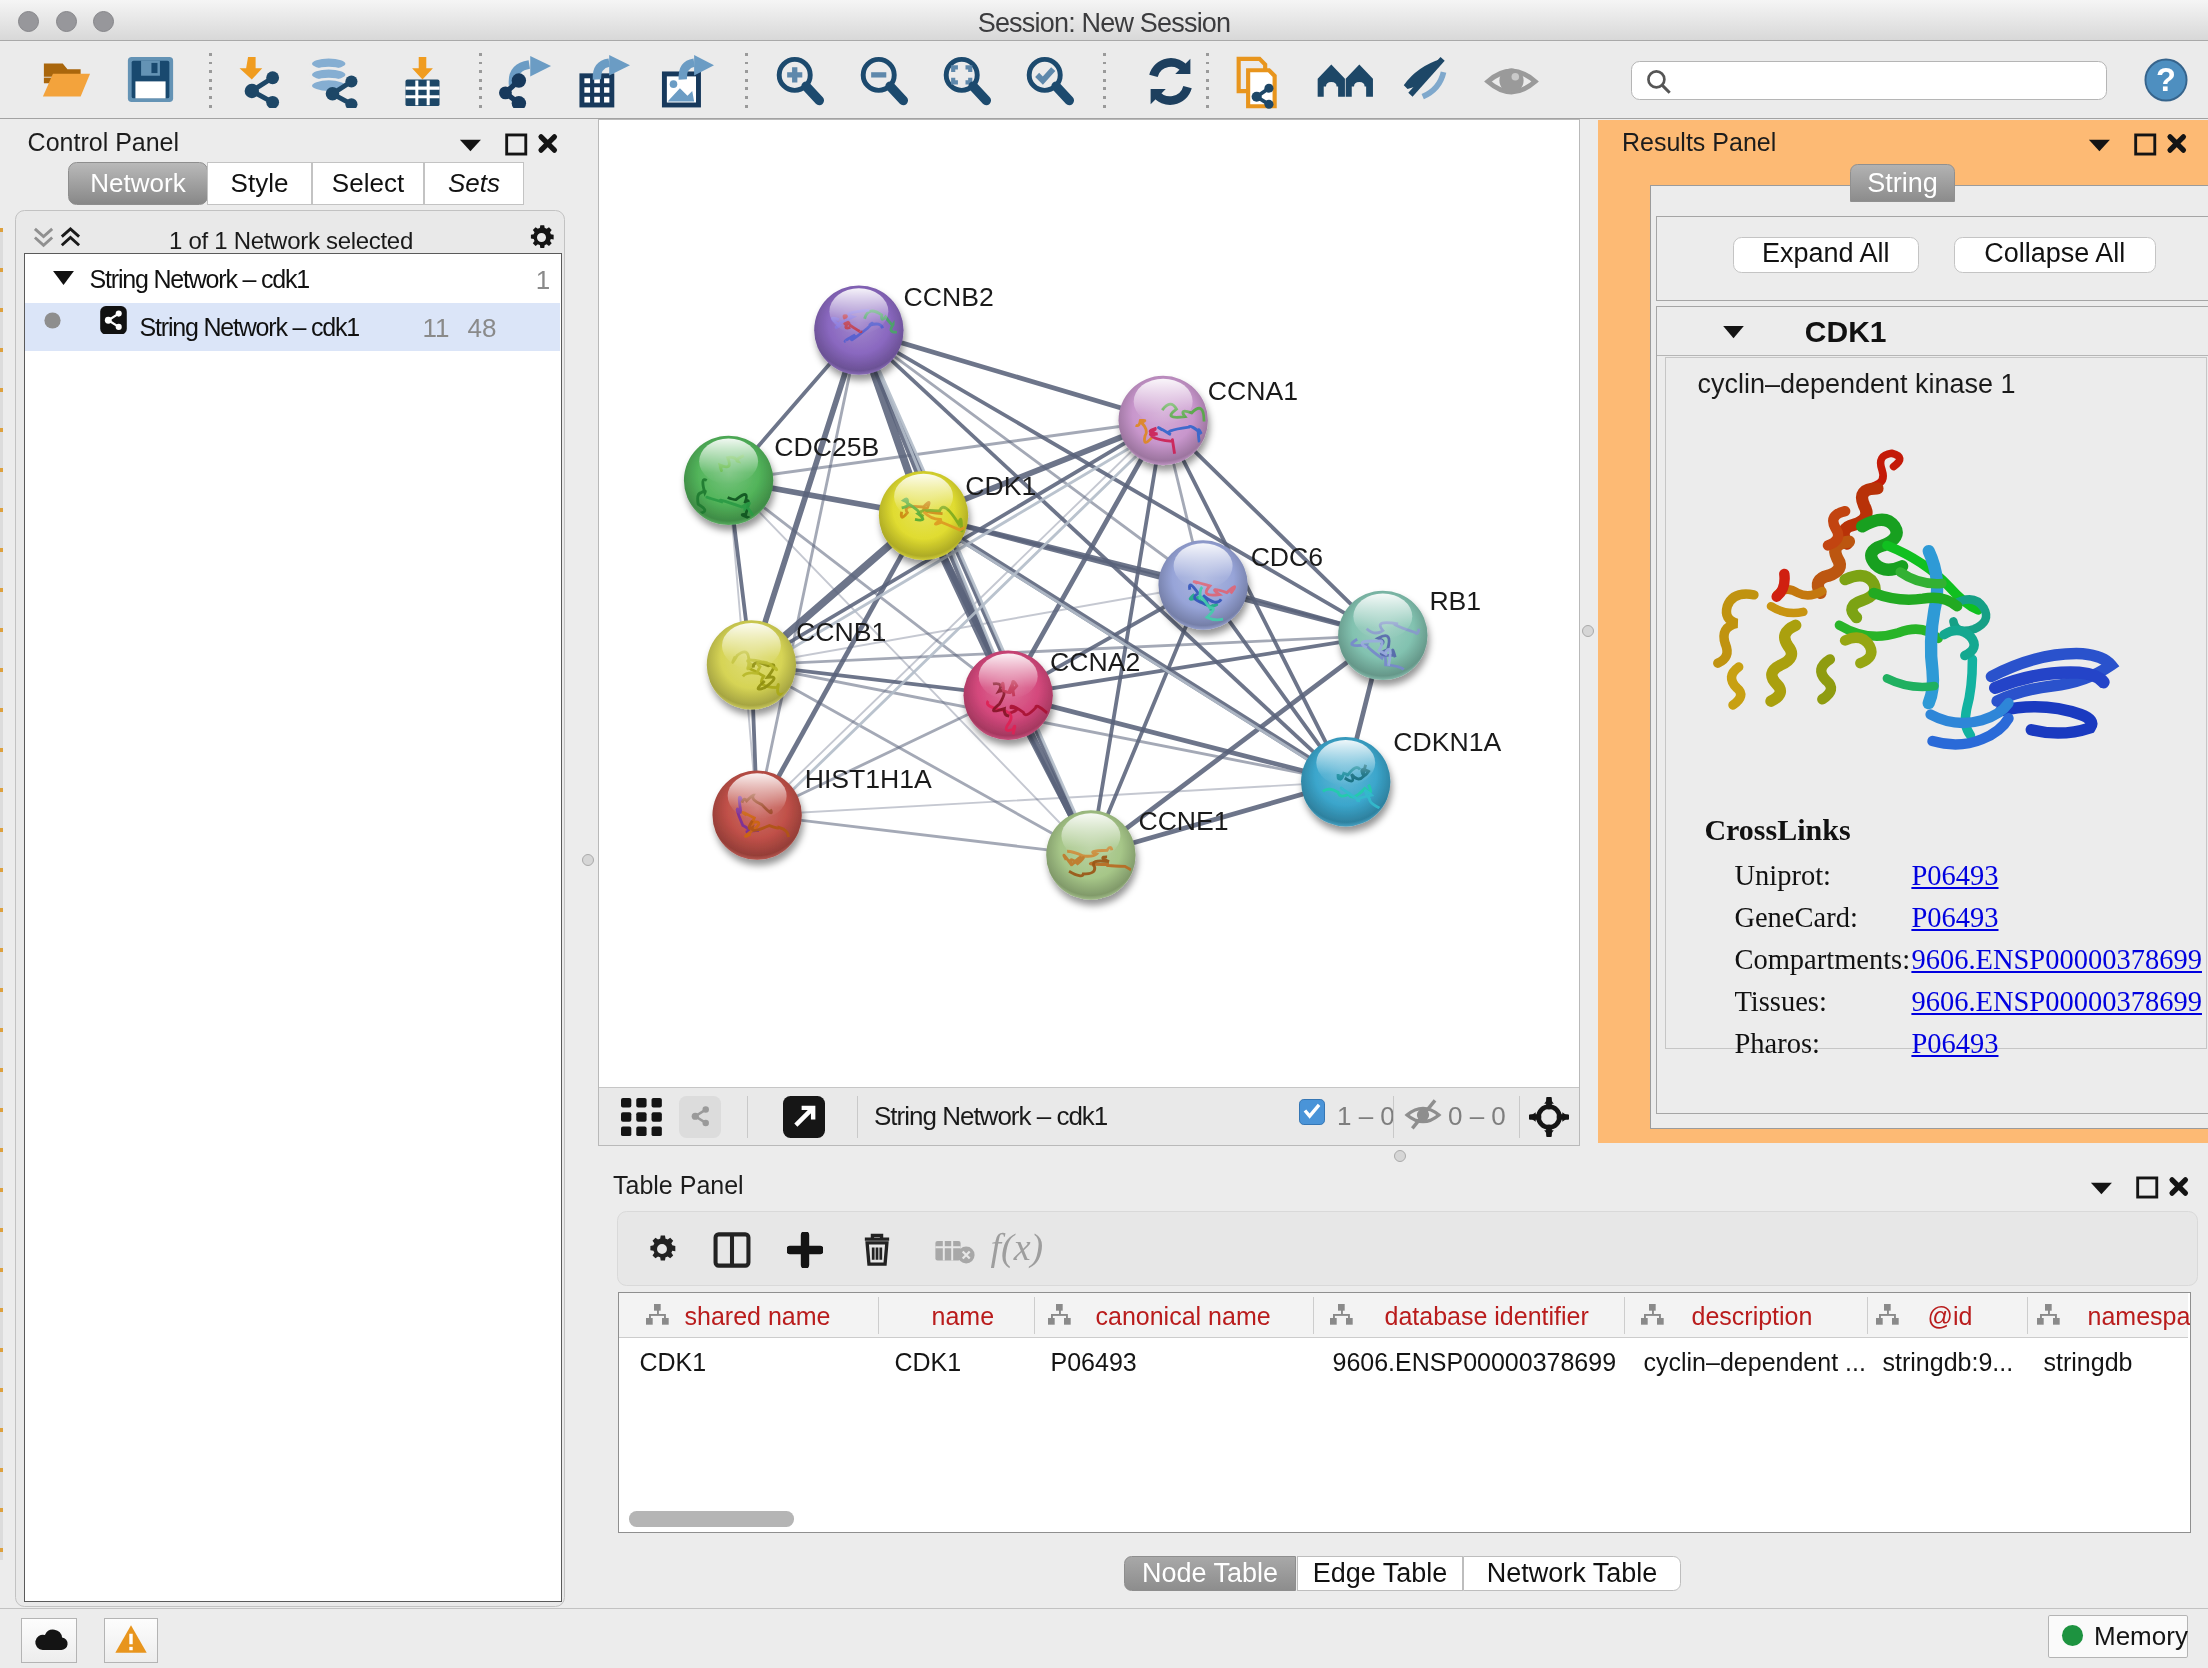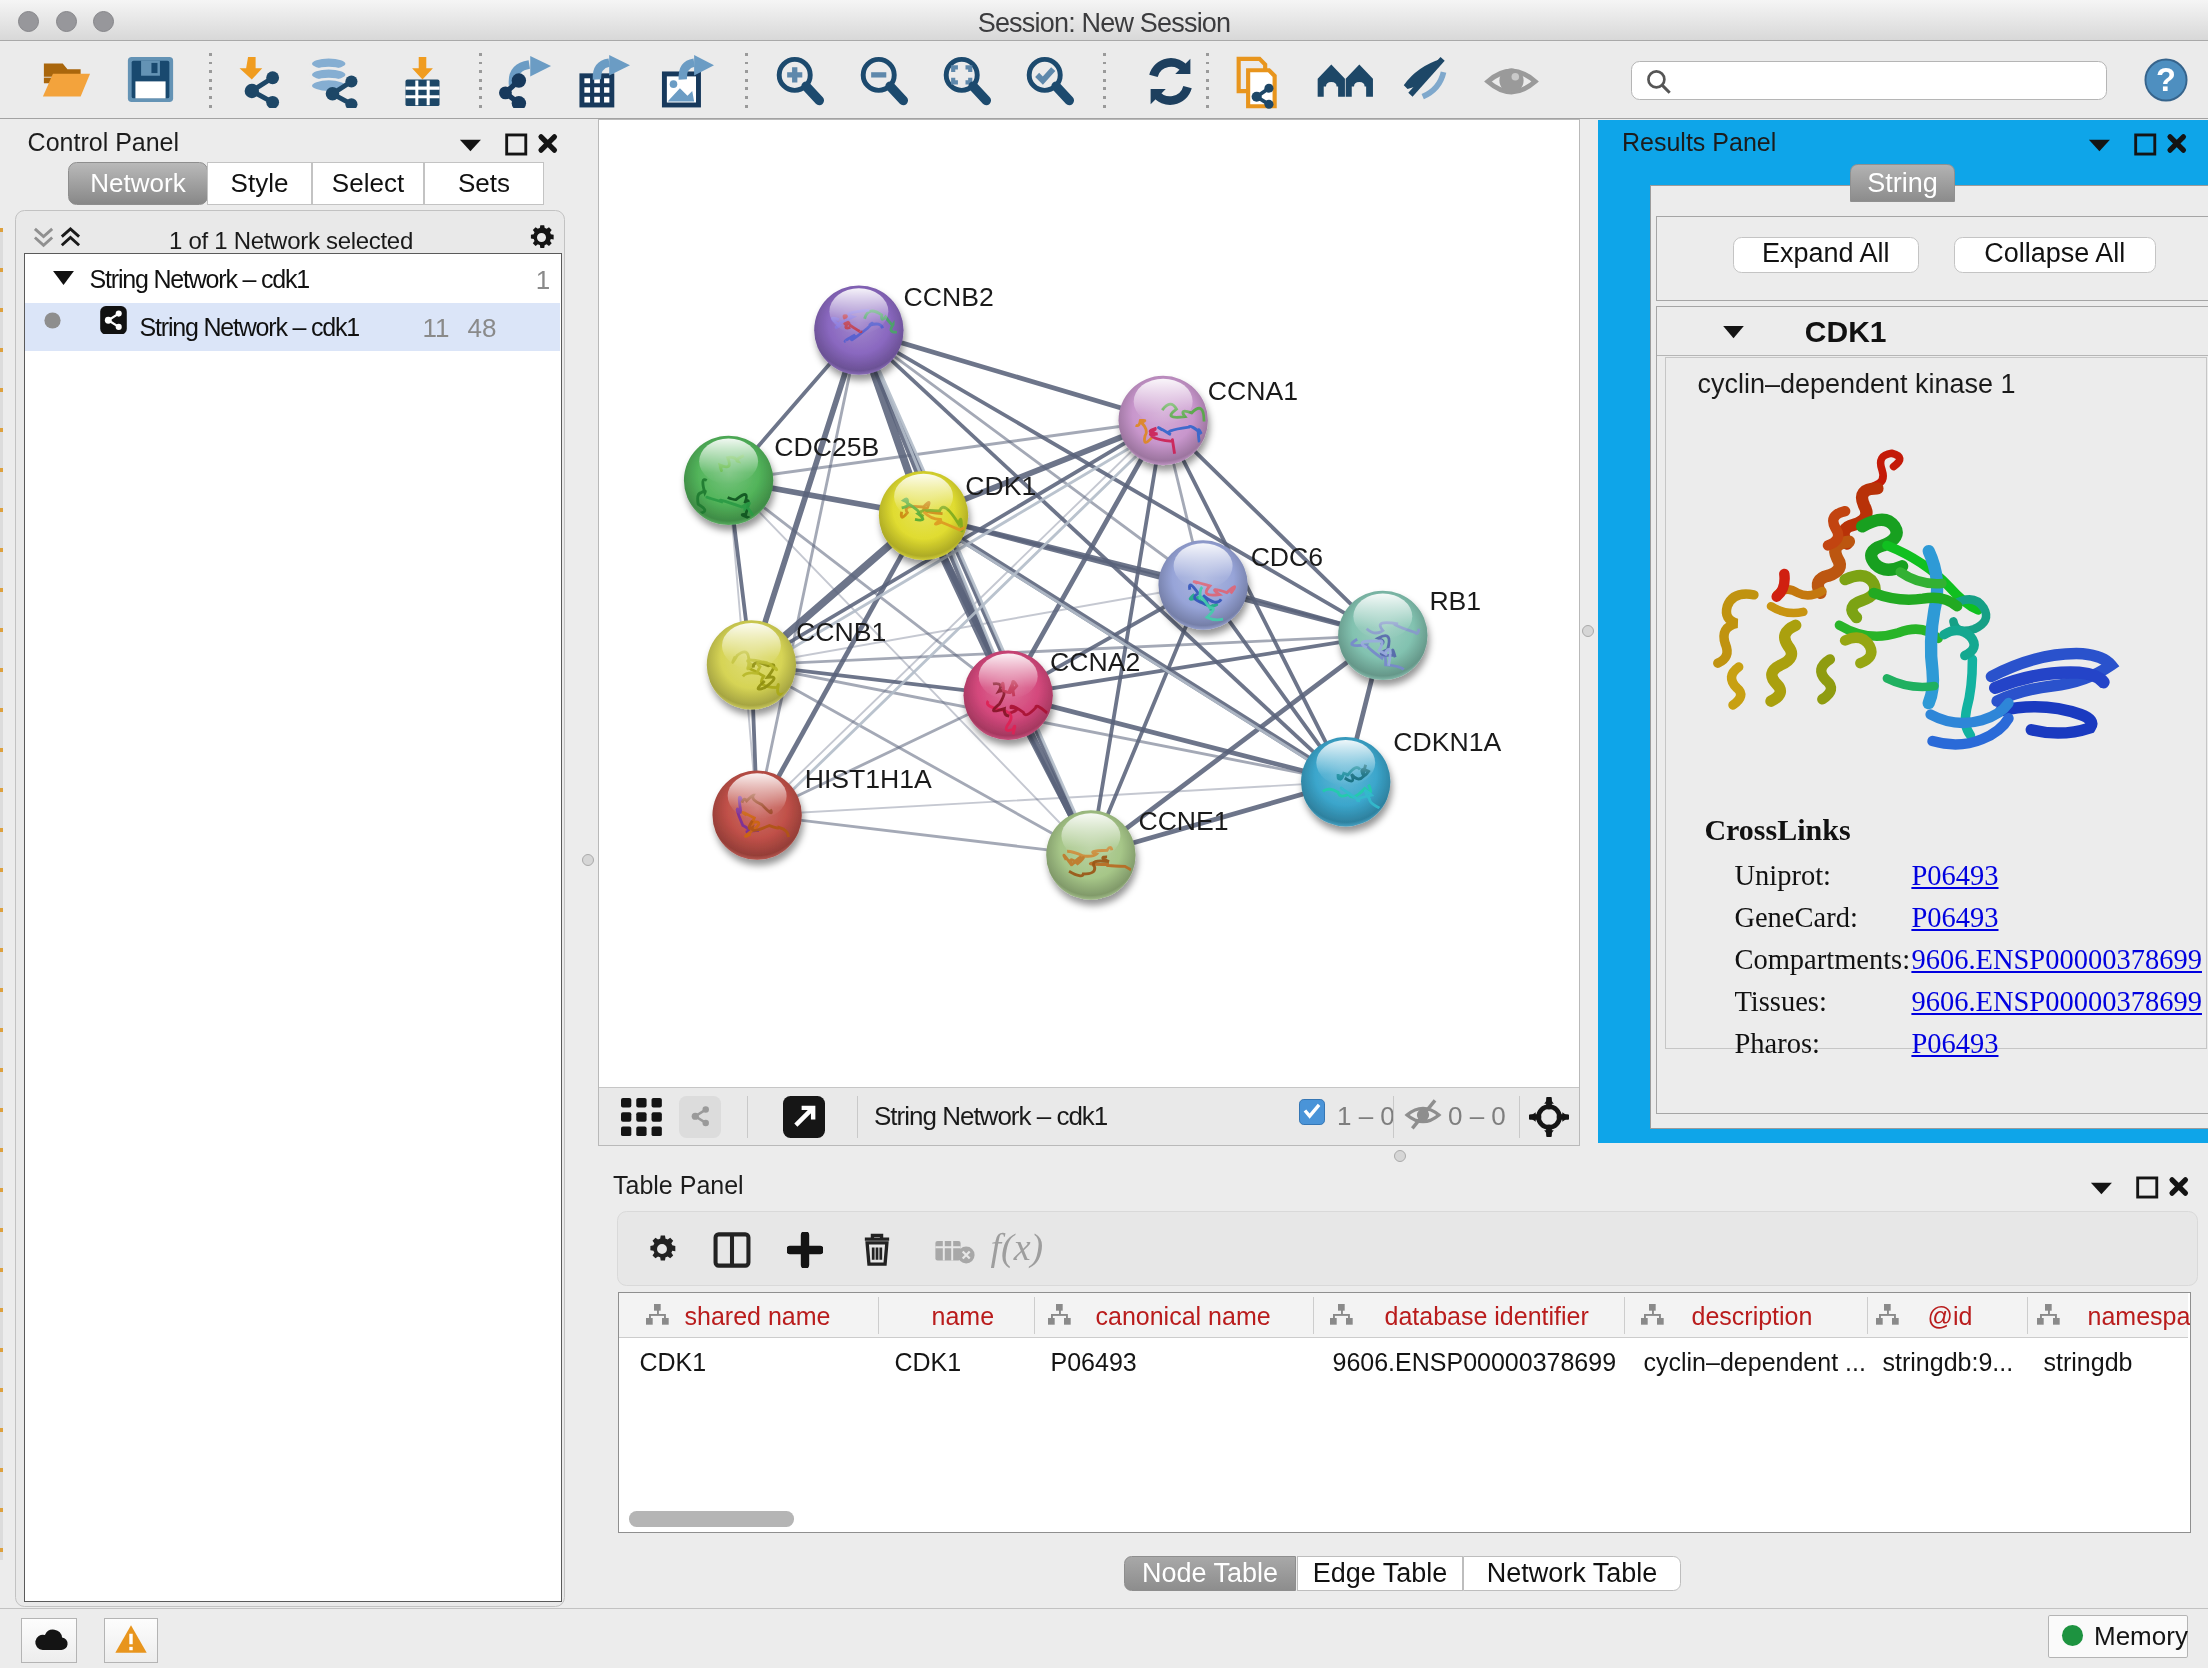--- a/index.html
+++ b/index.html
@@ -35,21 +35,21 @@
   background:#fff; border:1.9px solid #5a5a5a; }
 
 
 #netview { position:absolute; left:598px; top:119px; width:982px; height:1027px;
   background:#fff; border:1px solid #b9b9b9; }
 #netbar { position:absolute; left:0px; bottom:0px; width:980px; height:58px;
   background:#e9e9e9; border-top:1px solid #c6c6c6; }
 .nbsep { position:absolute; top:7.6px; height:42px; width:0; border-left:1.9px solid #c9c9c9; }
 
 
-#rpanel { position:absolute; left:1598px; top:120px; width:611px; height:1023px; background:#0ea5e9; }
+#rpanel { position:absolute; left:1598px; top:120px; width:611px; height:1023px; background:#fdba74; }
 #rbox { position:absolute; left:16px; top:65px; width:575px; height:944px;
   background:#ececec; border:1.9px solid #9b9b9b;margin-left:36px; }
 #stringtab { position:absolute; z-index:3; left:252px; top:44px; width:105px; height:38px;
   background:linear-gradient(#b2b2b2,#8c8c8c); border:1px solid #909090;
   border-radius:7.6px 7.6px 0 0; color:#fff; font-size:27px; text-align:center; line-height:36px; }
 #rsec1 { position:absolute; left:4.8px; top:30px; width:562px; height:85px;
   border:1.9px solid #a5a5a5; background:#ececec; }
 .rbtn { position:absolute; top:20px; height:36px; background:#fff; border:1.9px solid #c4c4c4;
   border-radius:8.6px; font-size:27px; color:#111; text-align:center; }
 #rsec2 { position:absolute; left:4.8px; top:120px; width:562px; height:808px;
@@ -259,21 +259,21 @@
   <div class="paneltitle" style="position:absolute;left:27.6px;top:7.6px;">Control Panel</div>
   <svg style="position:absolute;left:458px;top:13.3px;" width="105" height="23" viewBox="0 0 110 24">
     <path d="M2 7 h22 l-11 12 z" fill="#141414"></path>
     <rect x="51" y="2" width="20" height="20" fill="none" stroke="#141414" stroke-width="3"></rect>
     <path d="M87 4 L101 18 M101 4 L87 18" stroke="#141414" stroke-width="5.5" stroke-linecap="round"></path>
   </svg>
 
   <div class="tab sel" style="left:68px;width:140px;">Network</div>
   <div class="tab" style="left:207px;width:105px;">Style</div>
   <div class="tab" style="left:312px;width:112px;">Select</div>
-  <div class="tab" style="left:424px;width:120px;">Sets</div>
+  <div class="tab" style="left:424px;width:100px;font-style:italic;">Sets</div>
 
   <div id="cpbox">
 
     <svg style="position:absolute;left:17px;top:15px;" width="48" height="25" viewBox="0 0 50 26">
       <path d="M2 3 l9 8 9-8 M2 12 l9 8 9-8" stroke="#909090" stroke-width="3" fill="none"></path>
       <path d="M30 11 l9-8 9 8 M30 20 l9-8 9 8" stroke="#1a1a1a" stroke-width="3" fill="none"></path>
     </svg>
     <div style="position:absolute;left:0;top:16px;width:550px;text-align:center;font-size:24px;letter-spacing:-0.3px;color:#1a1a1a;">1 of 1 Network selected</div>
     <svg style="position:absolute;left:510px;top:11.4px;" width="31" height="31" viewBox="0 0 24 24">
       <path fill="#141414" d="M12 8.5a3.5 3.5 0 1 0 0 7 3.5 3.5 0 0 0 0-7zm9.4 5.1l-2.2-.4a7 7 0 0 1-.6 1.5l1.3 1.8-2.1 2.1-1.8-1.3a7 7 0 0 1-1.5.6l-.4 2.2h-3l-.4-2.2a7 7 0 0 1-1.5-.6l-1.8 1.3-2.1-2.1 1.3-1.8a7 7 0 0 1-.6-1.5l-2.2-.4v-3l2.2-.4a7 7 0 0 1 .6-1.5L5.3 6.1l2.1-2.1 1.8 1.3a7 7 0 0 1 1.5-.6l.4-2.2h3l.4 2.2a7 7 0 0 1 1.5.6l1.8-1.3 2.1 2.1-1.3 1.8a7 7 0 0 1 .6 1.5l2.2.4z"></path>

